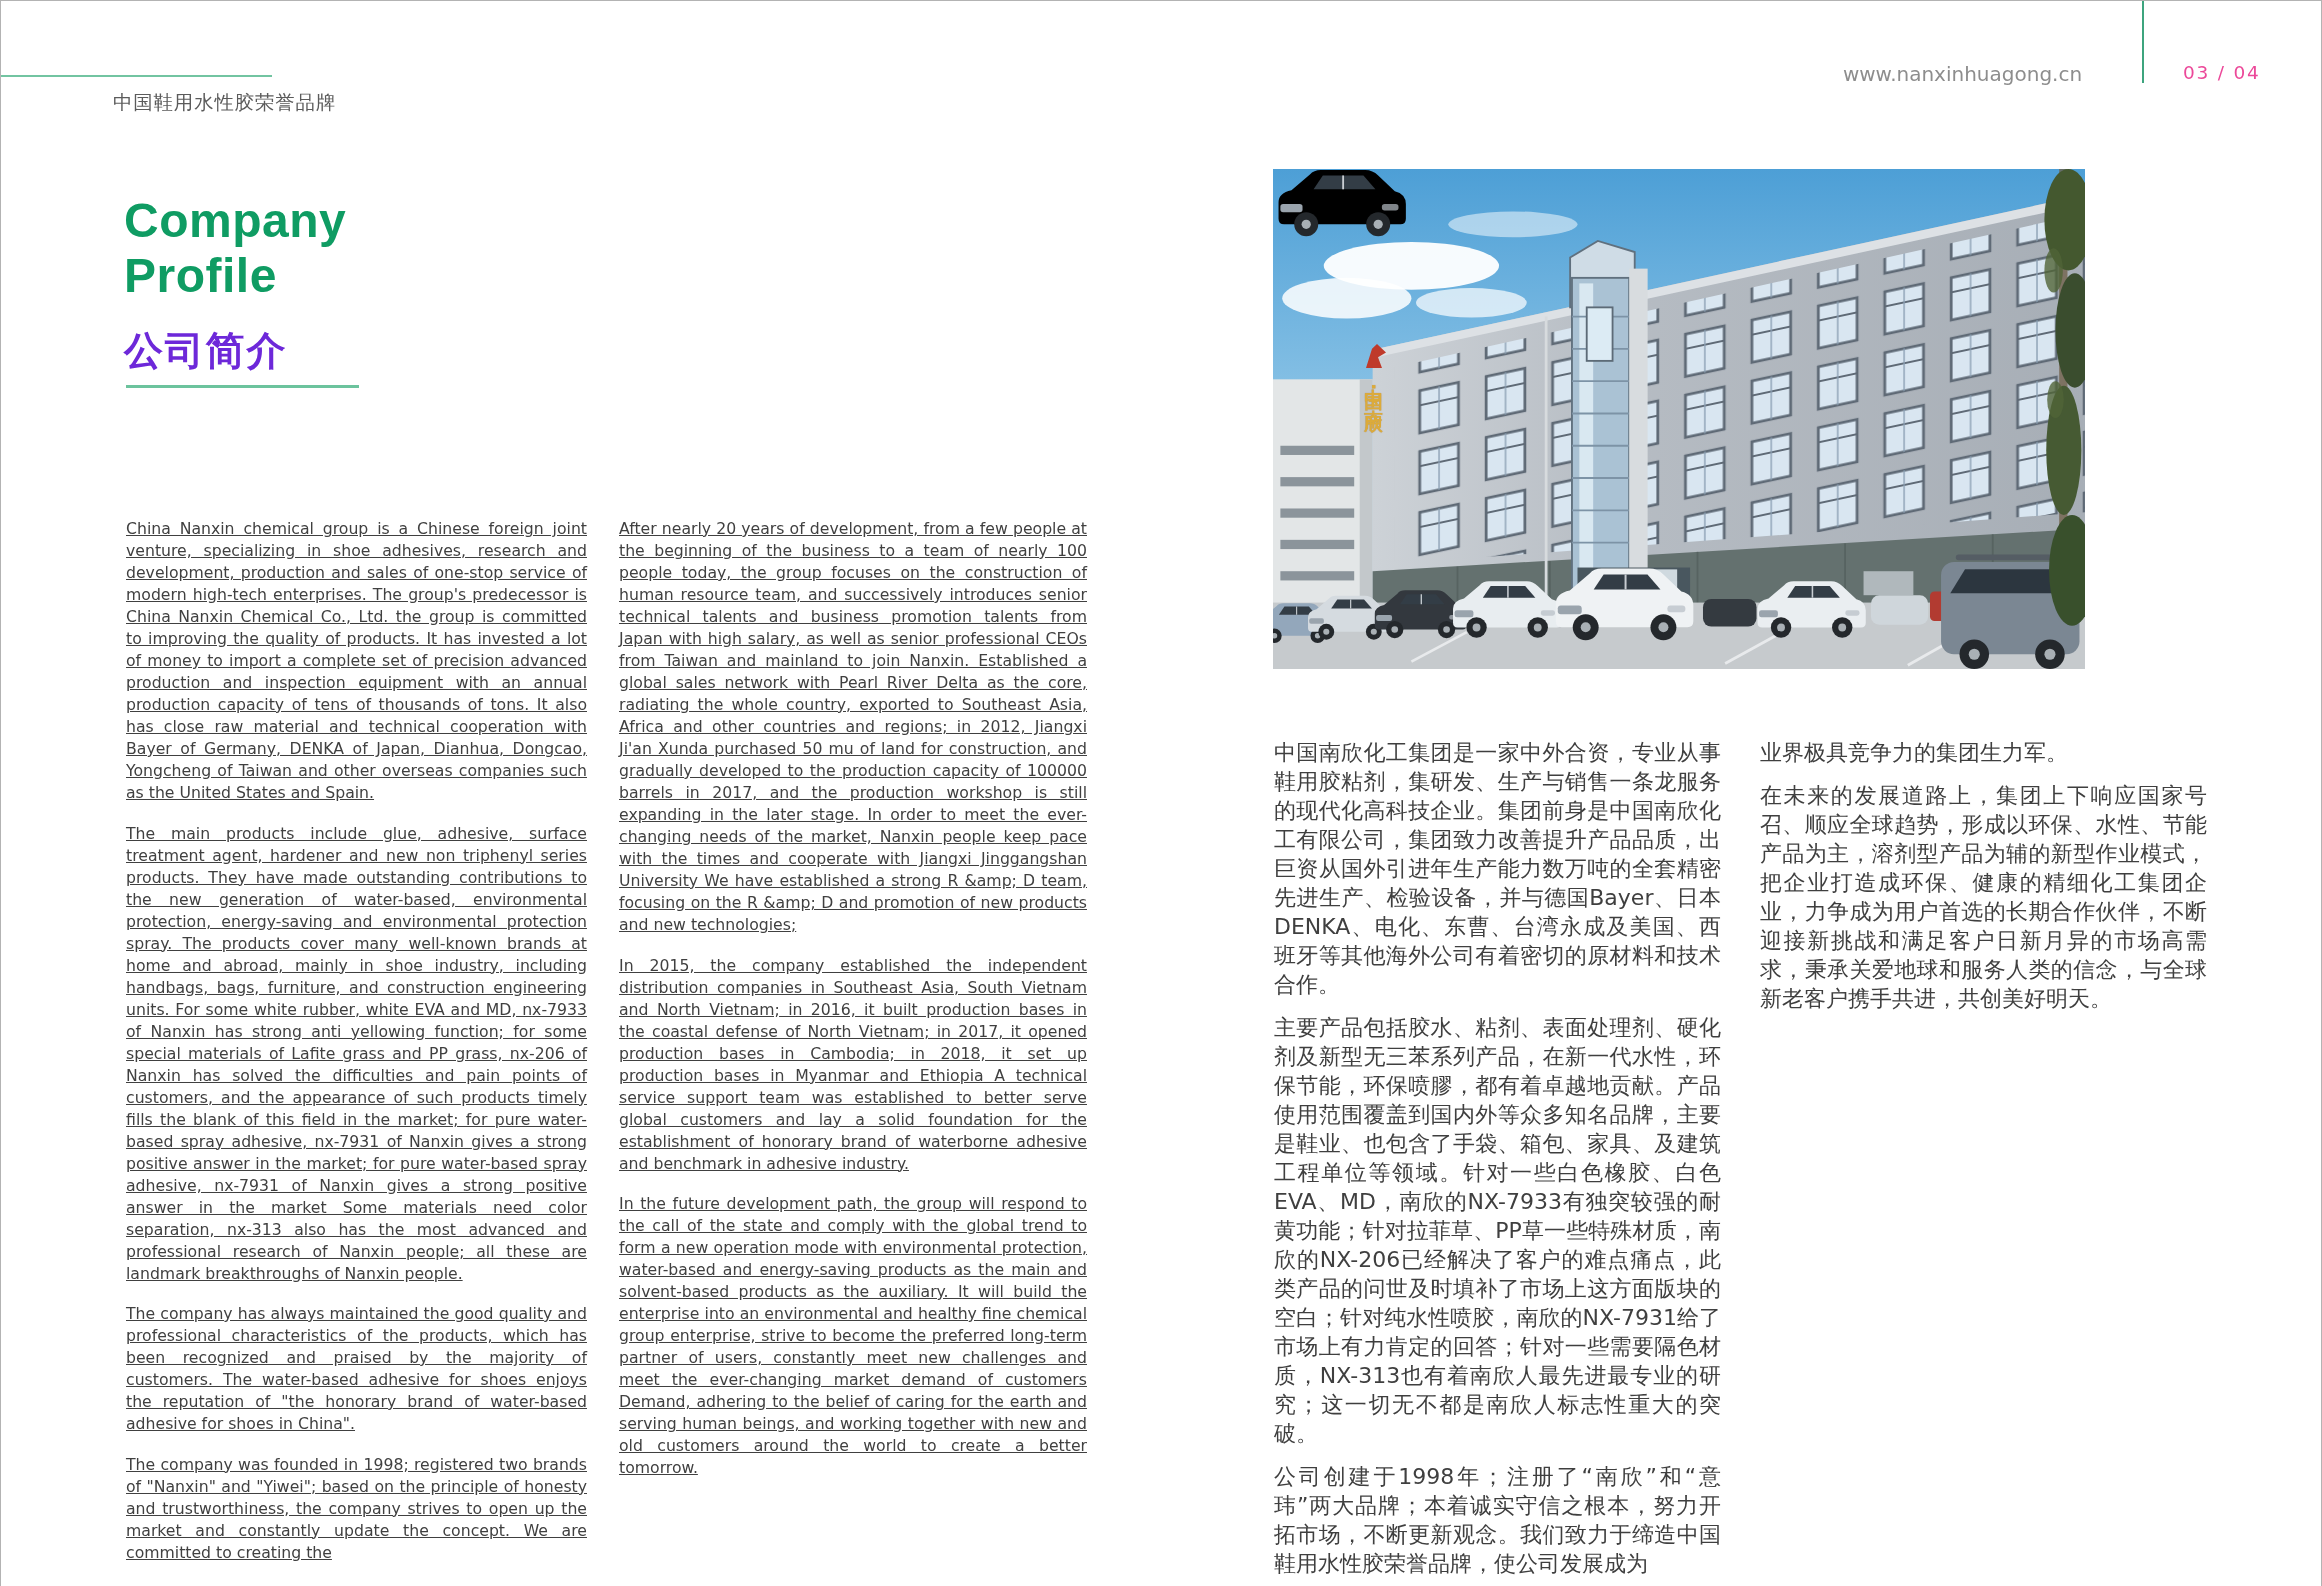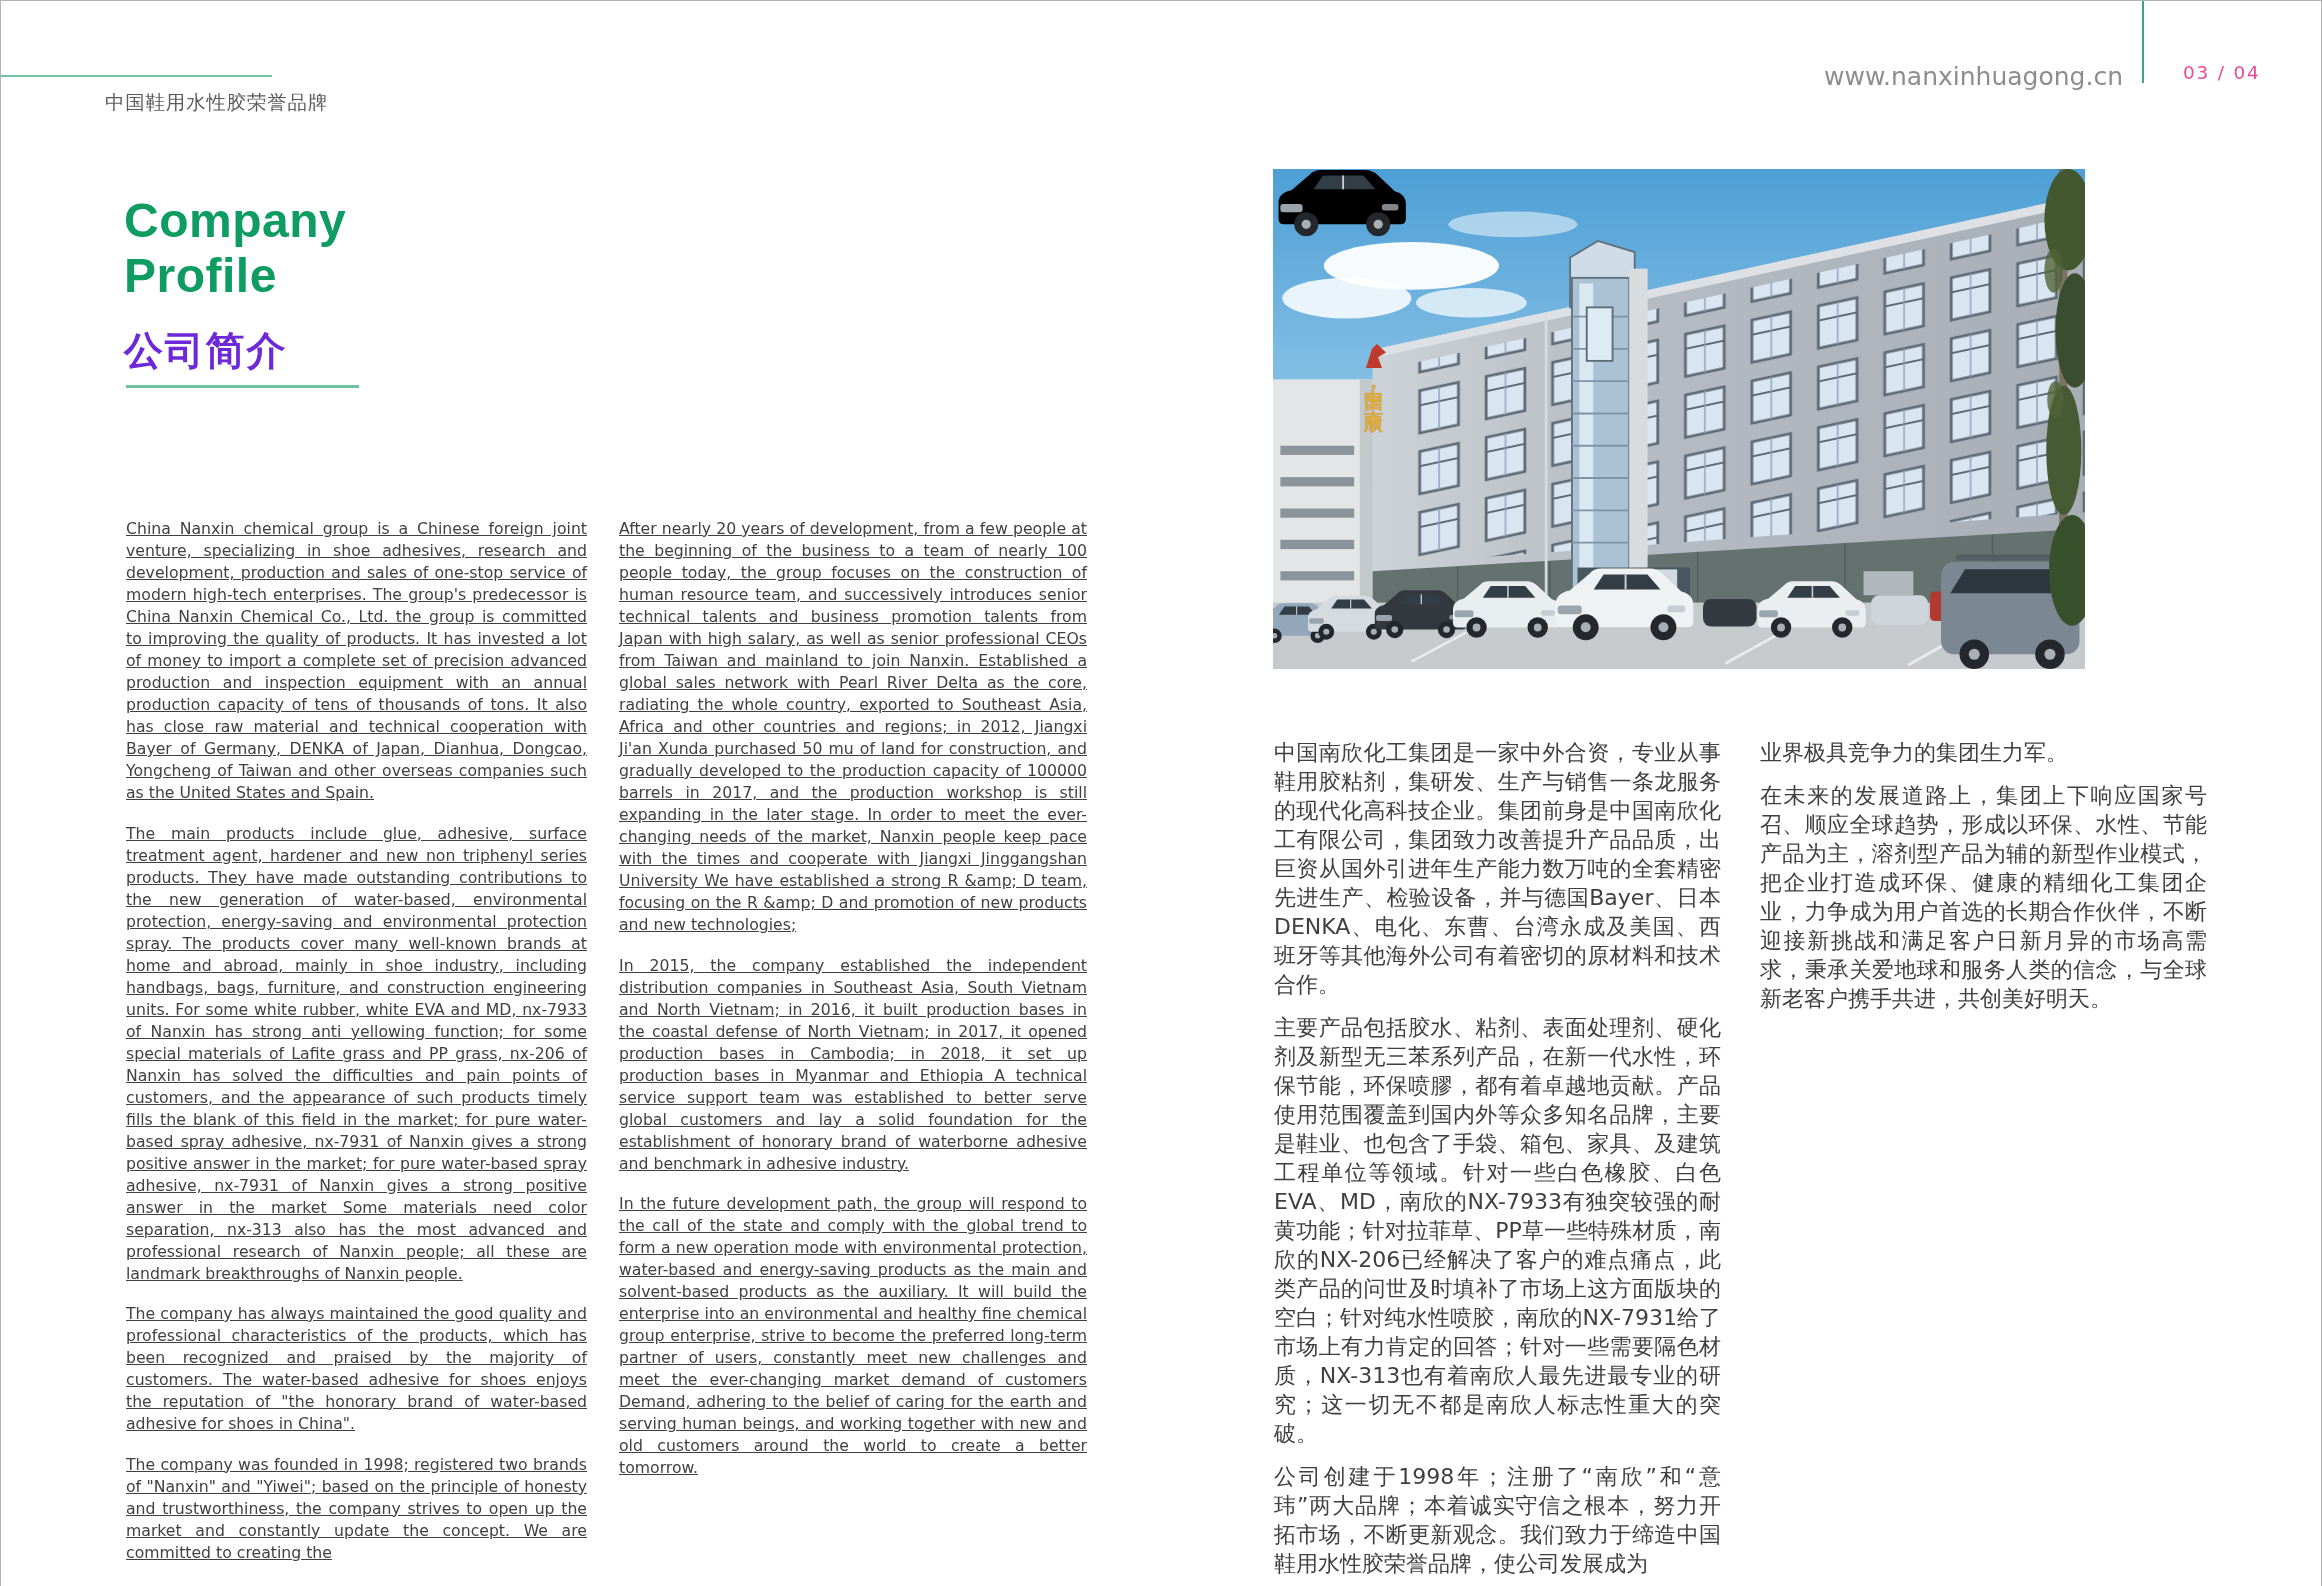--- a/index.html
+++ b/index.html
@@ -4,22 +4,22 @@
 <style>
   html,body{margin:0;padding:0;background:#e9e9e9;}
   .page{
     position:relative;width:2322px;height:1587px;background:#ffffff;
     border:0.9px solid #b3b3b3;box-sizing:border-box;overflow:hidden;
     font-family:"DejaVu Sans",sans-serif;
   }
   .abs{position:absolute;}
   
   .top-line{left:0;top:74px;width:271px;height:1.8px;background:#72c4a1;}
-  .tagline{left:104px;top:88px;font-size:19.4px;color:#5b5b5b;letter-spacing:0.9px;}
-  .site{left:1823px;top:61px;width:277px;text-align:right;font-size:25px;color:#8d8d8d;}
+  .tagline{left:112px;top:88px;font-size:19.4px;color:#5b5b5b;letter-spacing:0.9px;}
+  .site{left:1823px;top:61px;width:277px;text-align:center;font-size:20px;color:#8d8d8d;}
   .vdiv{left:2141px;top:0;width:1.8px;height:82px;background:#3da47e;}
   .pagenum{left:2182px;top:61px;font-size:18.5px;color:#ec4899;letter-spacing:1.8px;}
   
   .title-en{left:123px;top:192px;font-size:48px;line-height:55px;font-weight:bold;
     color:#0f9c63;font-family:"Liberation Sans","DejaVu Sans",sans-serif;letter-spacing:0.5px;}
   .title-en span{display:block;}
   .title-zh{left:123px;top:323px;font-size:39px;font-weight:bold;color:#6d28d9;letter-spacing:1.8px;}
   .underline{left:125px;top:384px;width:233px;height:2.8px;background:#6cc39d;}
   
   .en-col{top:517px;width:461px;font-size:15.7px;line-height:22px;color:#404040;

